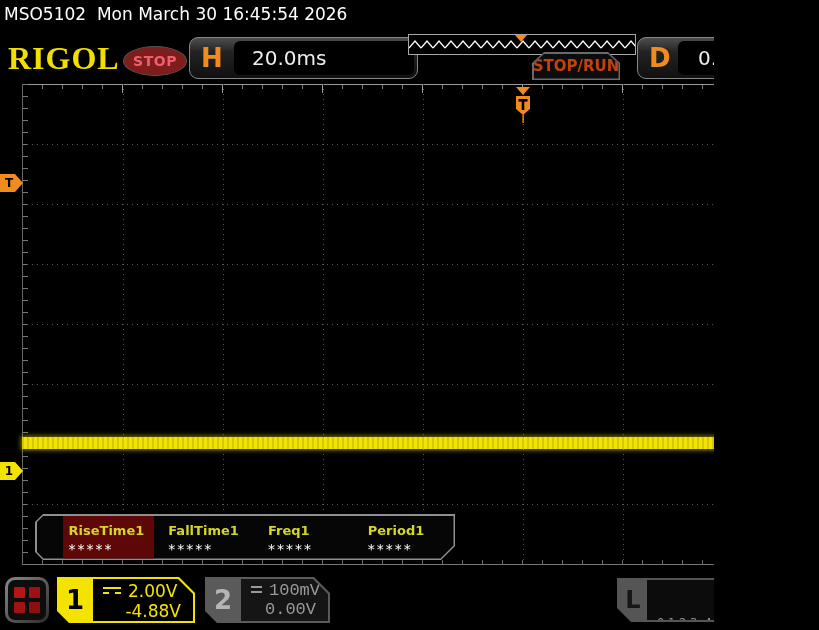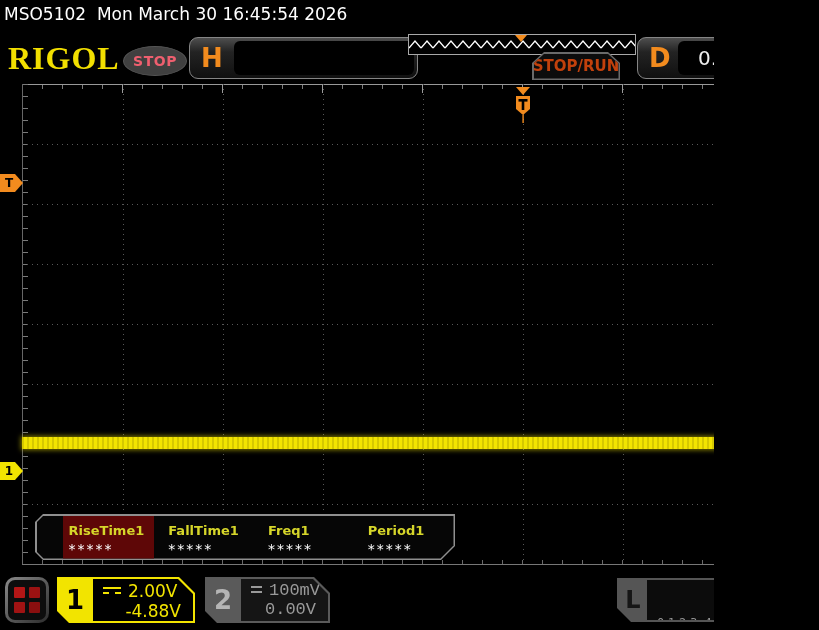--- a/index.html
+++ b/index.html
@@ -6,21 +6,21 @@
   #screen{position:relative;width:714px;height:630px;background:#000;overflow:hidden;
           font-family:"DejaVu Sans","Liberation Sans",sans-serif;}
 
   
   .top-title{position:absolute;left:4px;top:4px;color:#fff;font-size:17px;white-space:pre;}
 
   
   .logo{position:absolute;left:8px;top:40px;color:#f2df00;font-family:"Liberation Serif","DejaVu Serif",serif;
         font-weight:bold;font-size:32px;letter-spacing:1px;}
   .stop-badge{position:absolute;left:123px;top:46px;width:62px;height:28px;border-radius:50%;
-        background:#404040;border:1px solid #555;display:flex;align-items:center;justify-content:center;
+        background:#7f1d1d;border:1px solid #555;display:flex;align-items:center;justify-content:center;
         color:#ef5f6f;font-weight:bold;font-size:14px;letter-spacing:.5px;}
   .hd-block{position:absolute;top:37px;height:42px;border:1.5px solid #858585;border-radius:9px;
         background:linear-gradient(#4e4e4e,#232323 35%,#101010);box-sizing:border-box;}
   .hd-letter{position:absolute;left:11px;top:0;bottom:0;display:flex;align-items:center;
         color:#f28b1e;font-weight:bold;font-size:26px;}
   .hd-inner{position:absolute;top:3px;right:3px;bottom:3px;background:#000;border-radius:6px;
         display:flex;align-items:center;}
   .tb-value{color:#eee;font-size:20px;padding-left:18px;}
   .rate-box{margin-left:auto;text-align:right;color:#8f8f8f;font-size:13px;line-height:1.25;padding-right:9px;}
   .wave-strip{position:absolute;left:408px;top:34px;width:228px;height:21px;background:#000;
@@ -114,20 +114,21 @@
 <div id="screen">
 
   <div class="top-title">MSO5102  Mon March 30 16:45:54 2026</div>
 
   <div class="logo">RIGOL</div>
   <div class="stop-badge">STOP</div>
 
   <div class="hd-block" style="left:189px;width:229px;">
     <div class="hd-letter">H</div>
     <div class="hd-inner" style="left:44px;">
+      <span class="tb-value">20.0ms</span>
     </div>
   </div>
 
   <div class="wave-strip">
     <svg width="226" height="19">
       <defs>
         <pattern id="zz" width="12" height="19" patternUnits="userSpaceOnUse">
           <path d="M0 13 L6 6 L12 13" stroke="#ffffff" stroke-width="1.3" fill="none"></path>
         </pattern>
       </defs>

